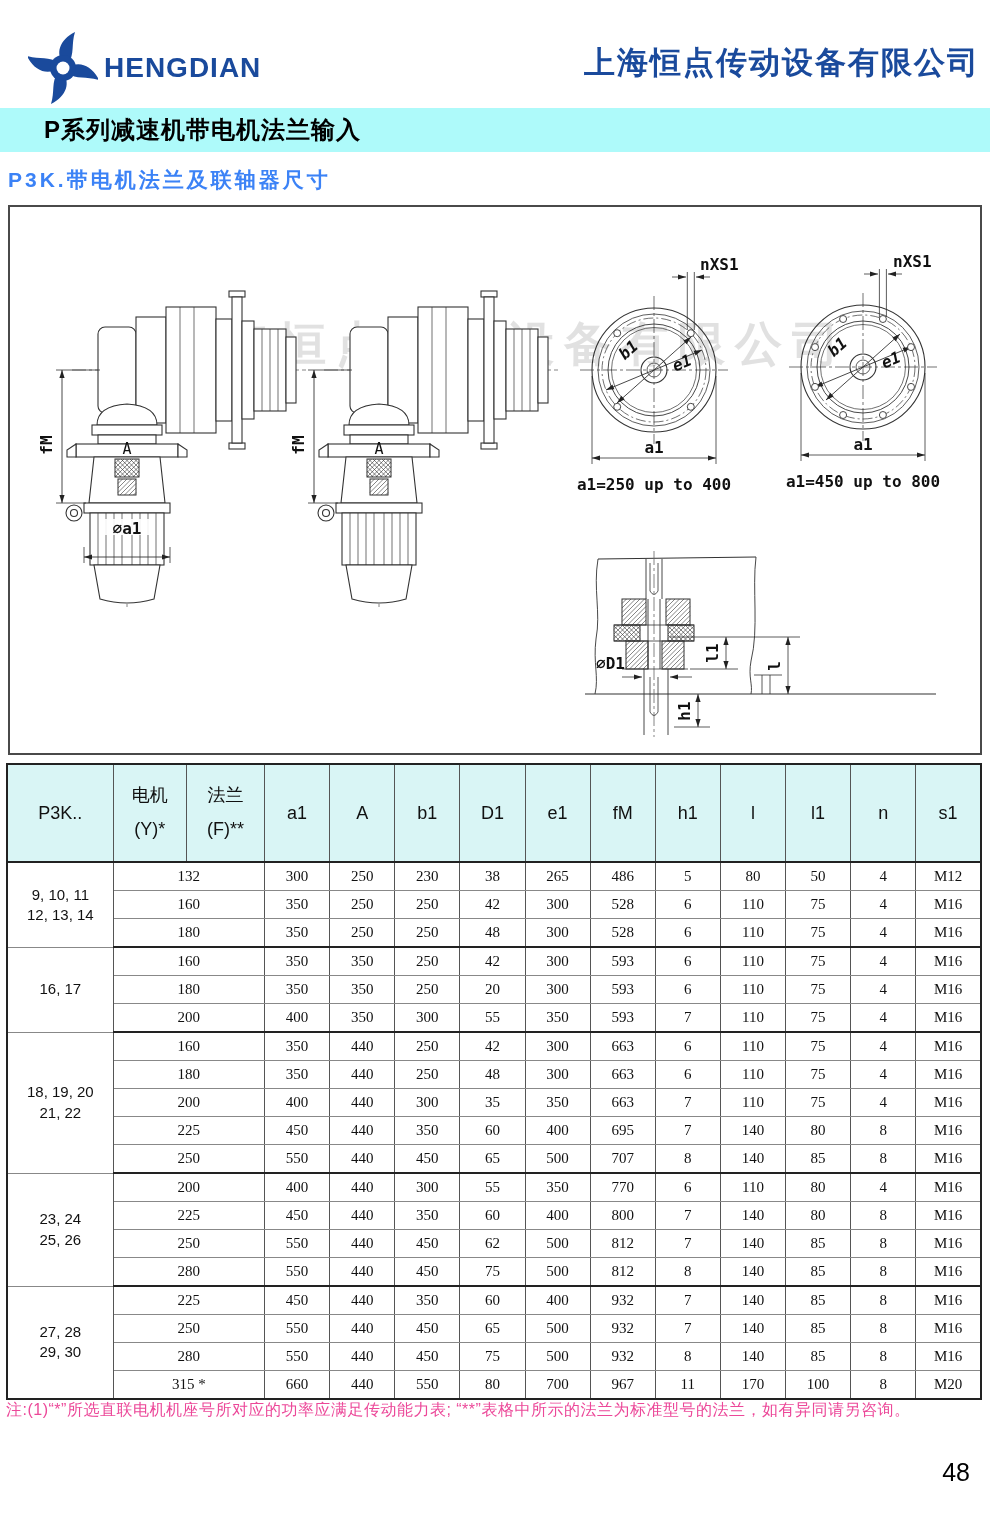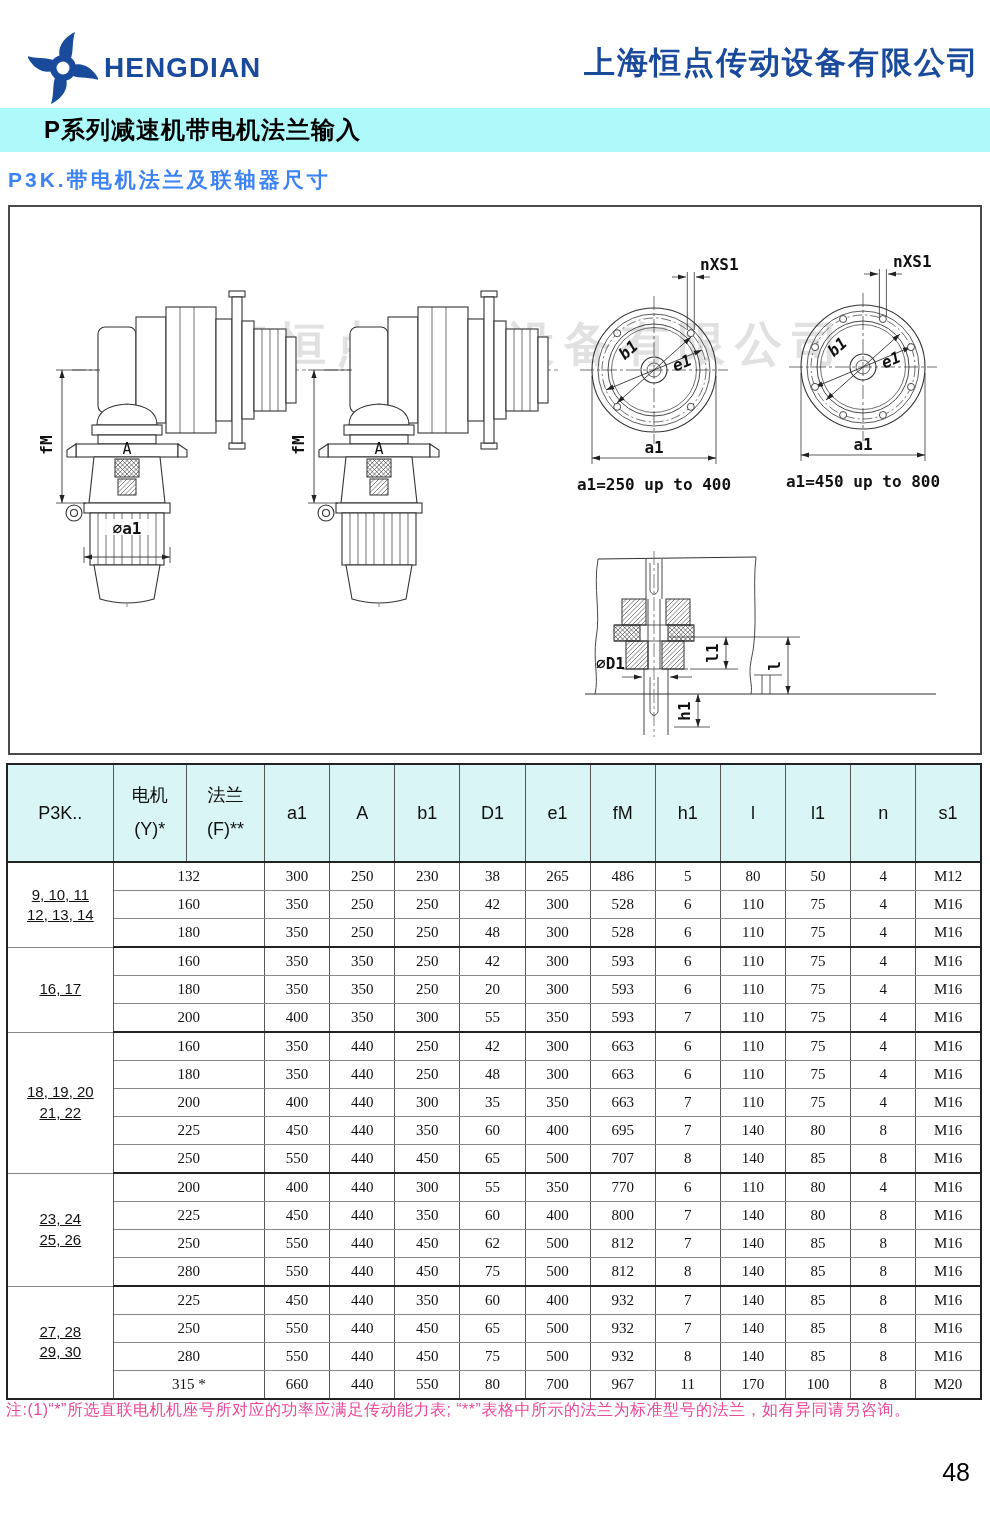--- a/index.html
+++ b/index.html
@@ -24,21 +24,21 @@
   text.dim-b{font-family:"DejaVu Sans Mono",monospace;font-size:16px;font-weight:bold;fill:#111;}
   text.cap{font-family:"DejaVu Sans Mono",monospace;font-size:16px;font-weight:bold;fill:#111;}
   
   .tbl-wrap{position:absolute;left:6px;top:763px;width:978px;}
   table.spec{border-collapse:collapse;table-layout:fixed;width:976px;border:2px solid #222;}
   table.spec th,table.spec td{border-left:1px solid #555;border-right:1px solid #555;text-align:center;vertical-align:middle;padding:0;}
   thead th{background:#d9f5f5;height:96px;font-size:18px;font-weight:normal;border-bottom:2px solid #222;}
   thead .two-line div{line-height:1.1;}
   thead .two-line div:first-child{margin-bottom:14px;}
   tbody td{height:27px;font-family:"Liberation Serif",serif;font-size:15px;border-bottom:1px solid #888;}
-  tbody td.model-cell{font-family:"Liberation Sans",sans-serif;font-size:15px;line-height:1.35;text-decoration:underline;}
+  tbody td.model-cell{font-family:"Liberation Sans",sans-serif;font-size:15px;line-height:1.35;}
   tbody tr.group-end td{border-bottom:2px solid #222;}
   
   .notes{position:absolute;left:6px;top:1396px;font-size:16px;color:#ec4899;line-height:1.75;letter-spacing:0.5px;}
   .notes .ln2{margin-left:27px;}
   .pagenum{position:absolute;right:20px;top:1458px;font-size:25px;color:#000;font-family:"Liberation Sans",sans-serif;}
 </style>
 </head>
 <body>
 
 <div class="page">

